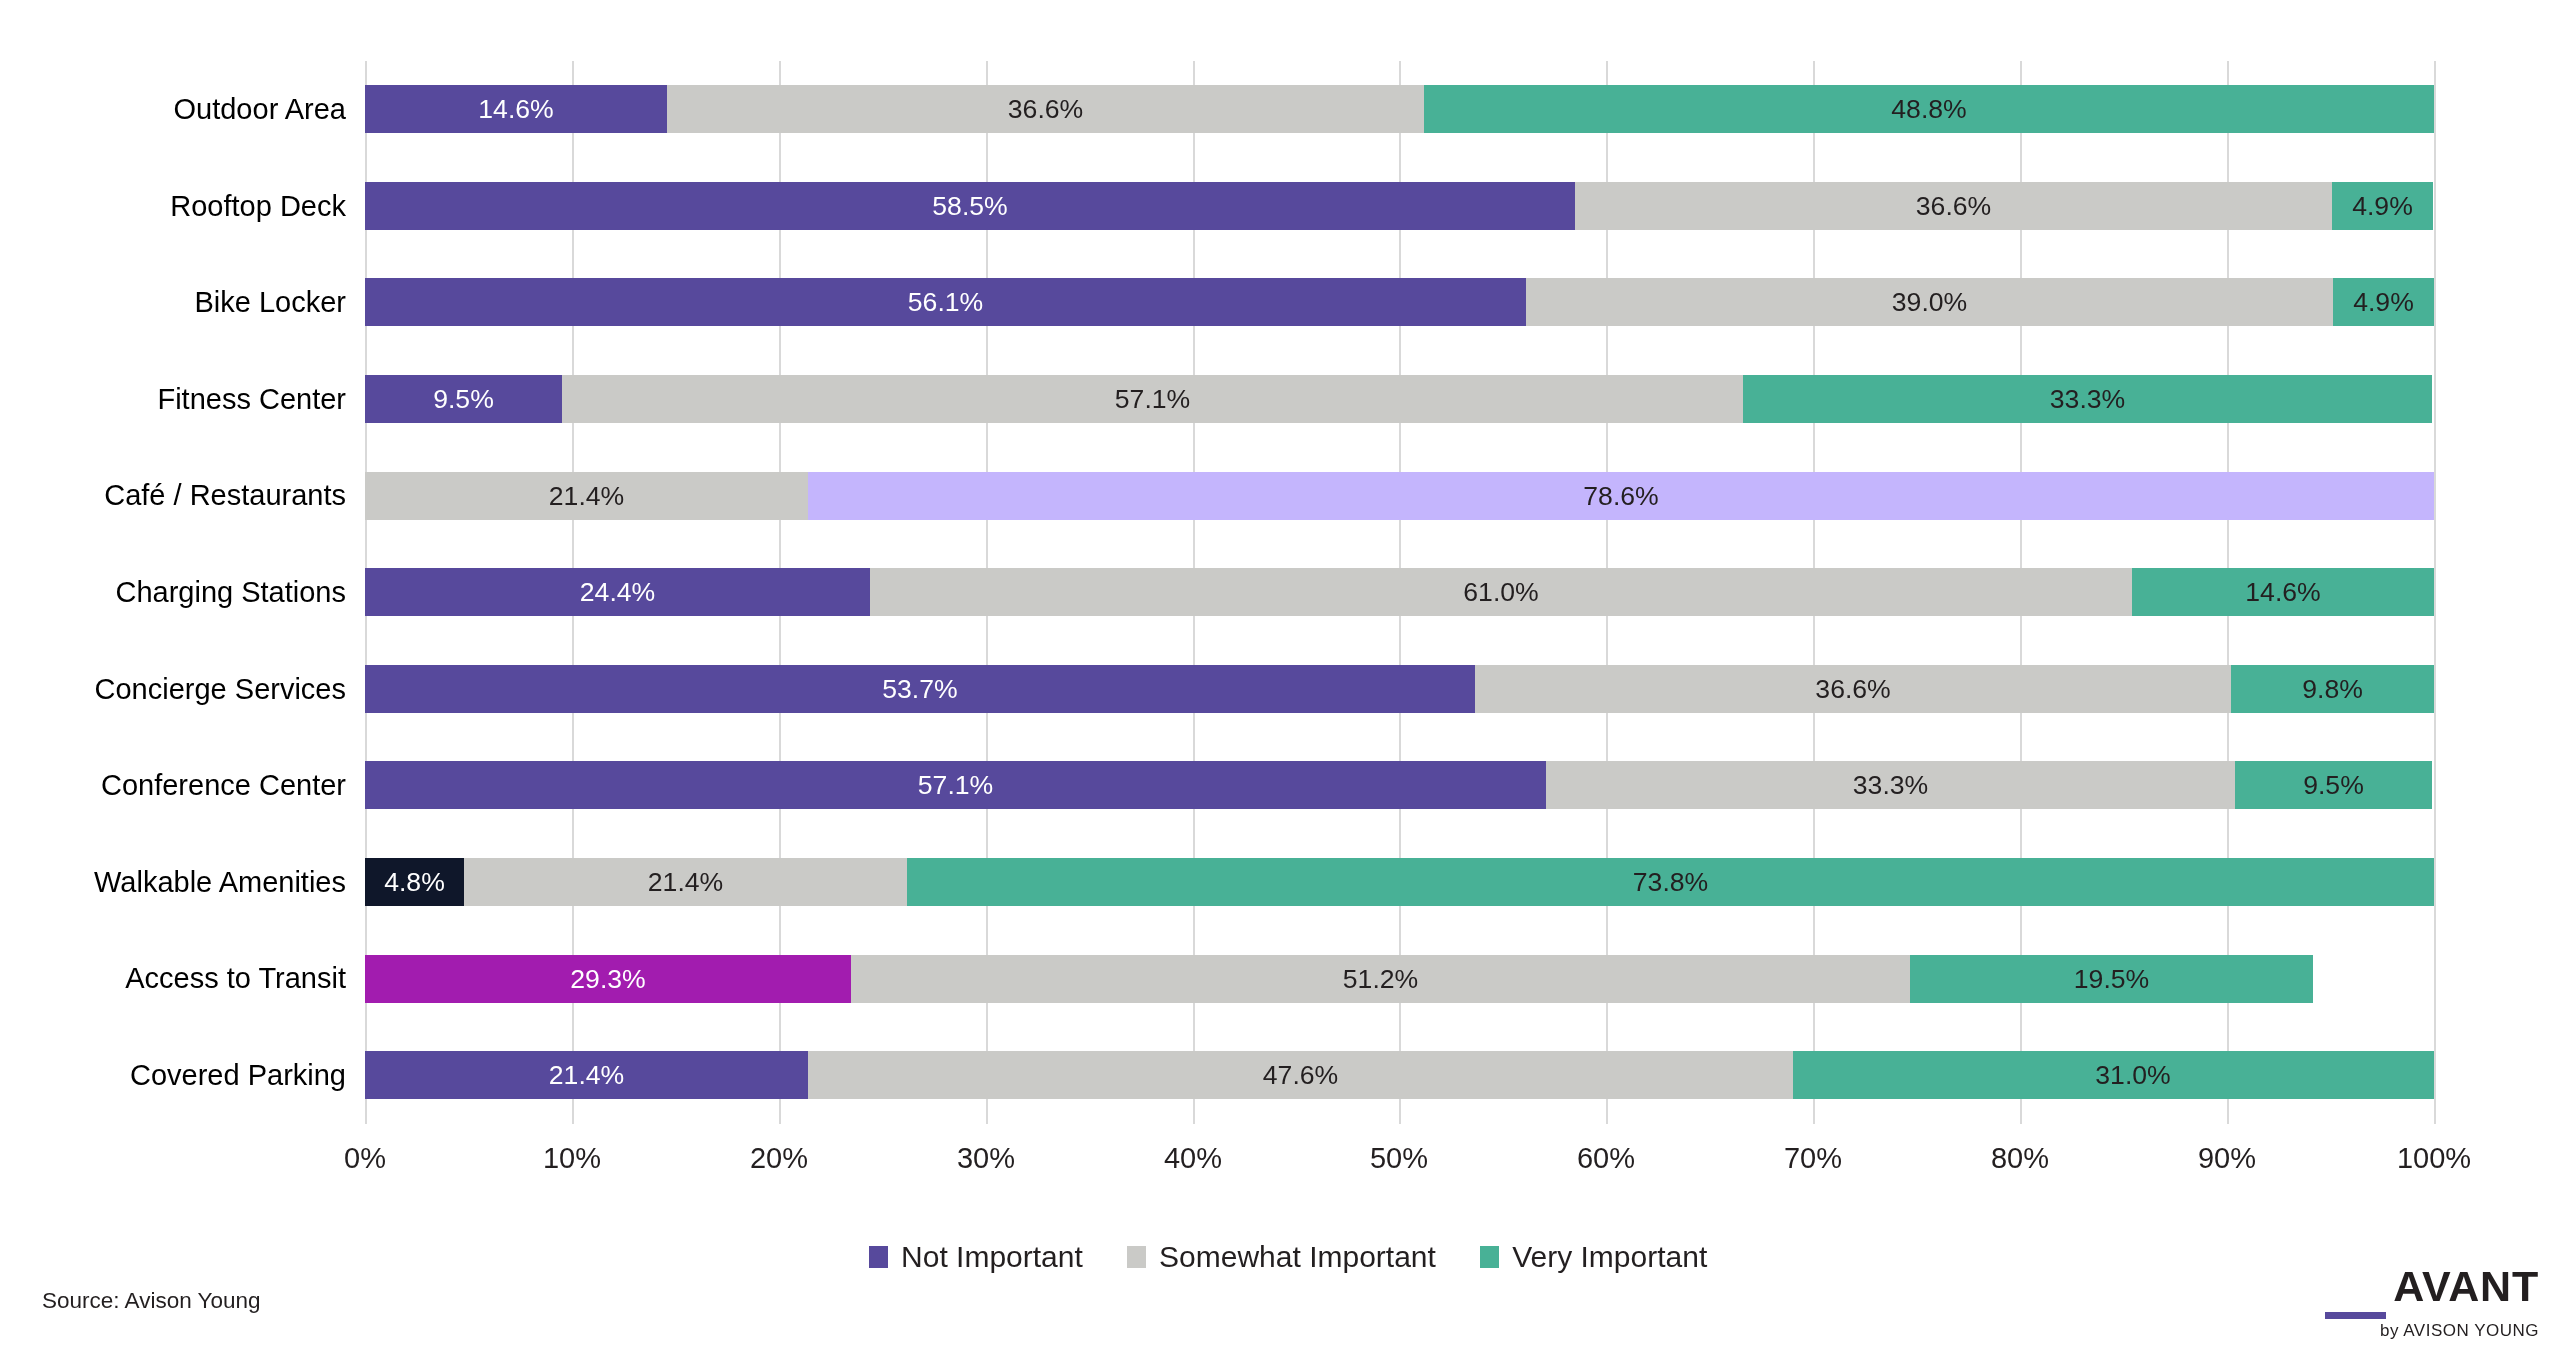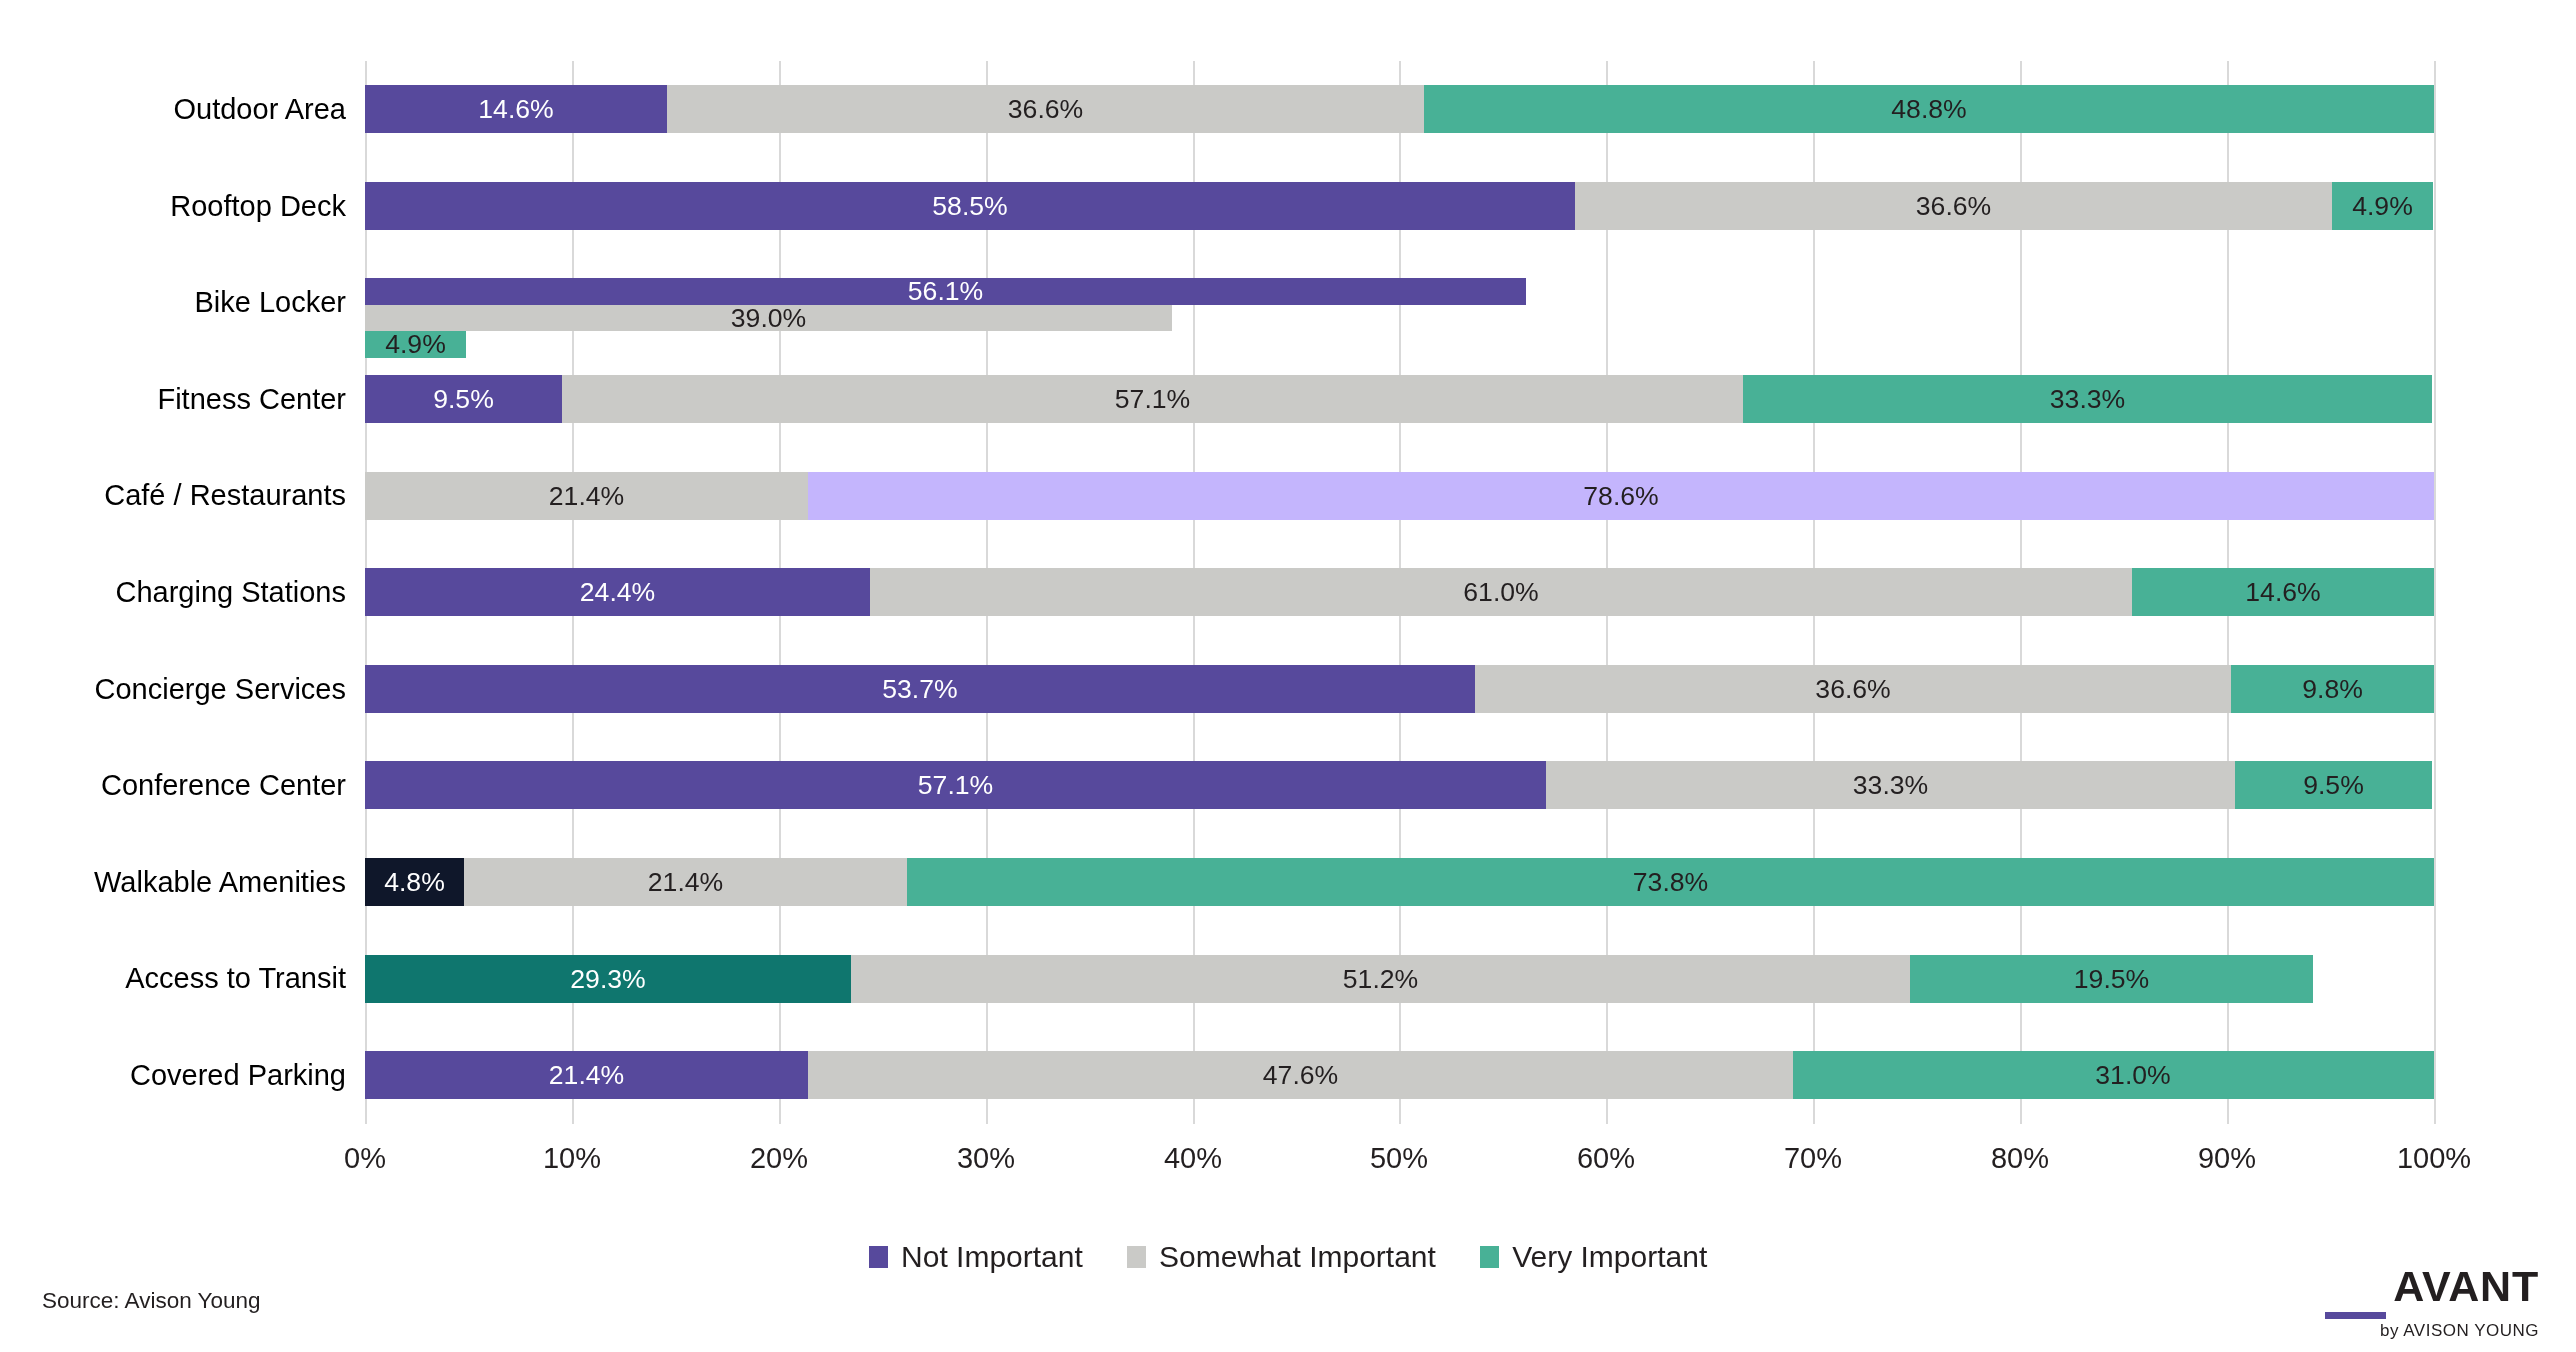--- a/index.html
+++ b/index.html
@@ -142,21 +142,21 @@
           <div class="seg not" style="width: 1210px; background: rgb(87, 73, 156);">
             <span class="seg-label" style="color: rgb(255, 255, 255);">58.5%</span>
           </div>
           <div class="seg some" style="width: 757px; background: rgb(202, 202, 199);">
             <span class="seg-label" style="color: rgb(35, 31, 32);">36.6%</span>
           </div>
           <div class="seg very" style="width: 101px; background: rgb(72, 177, 150);">
             <span class="seg-label" style="color: rgb(35, 31, 32);">4.9%</span>
           </div>
         </div>
-        <div class="bar-row" style="top: 217px; height: 48px; flex-direction: column;">
+        <div class="bar-row" style="top: 217px; height: 48px;">
           <div class="seg not" style="width: 1161px; background: rgb(87, 73, 156);">
             <span class="seg-label" style="color: rgb(255, 255, 255);">56.1%</span>
           </div>
           <div class="seg some" style="width: 807px; background: rgb(202, 202, 199);">
             <span class="seg-label" style="color: rgb(35, 31, 32);">39.0%</span>
           </div>
           <div class="seg very" style="width: 101px; background: rgb(72, 177, 150);">
             <span class="seg-label" style="color: rgb(35, 31, 32);">4.9%</span>
           </div>
         </div>
@@ -217,21 +217,21 @@
             <span class="seg-label" style="color: rgb(255, 255, 255);">4.8%</span>
           </div>
           <div class="seg some" style="width: 443px; background: rgb(202, 202, 199);">
             <span class="seg-label" style="color: rgb(35, 31, 32);">21.4%</span>
           </div>
           <div class="seg very" style="width: 1527px; background: rgb(72, 177, 150);">
             <span class="seg-label" style="color: rgb(35, 31, 32);">73.8%</span>
           </div>
         </div>
         <div class="bar-row" style="top: 894px; height: 48px;">
-          <div class="seg not" style="width: 486px; background: #0f766e;">
+          <div class="seg not" style="width: 486px; background: #a21caf;">
             <span class="seg-label" style="color: rgb(255, 255, 255);">29.3%</span>
           </div>
           <div class="seg some" style="width: 1059px; background: rgb(202, 202, 199);">
             <span class="seg-label" style="color: rgb(35, 31, 32);">51.2%</span>
           </div>
           <div class="seg very" style="width: 403px; background: rgb(72, 177, 150);">
             <span class="seg-label" style="color: rgb(35, 31, 32);">19.5%</span>
           </div>
         </div>
         <div class="bar-row" style="top: 990px; height: 48px;">

